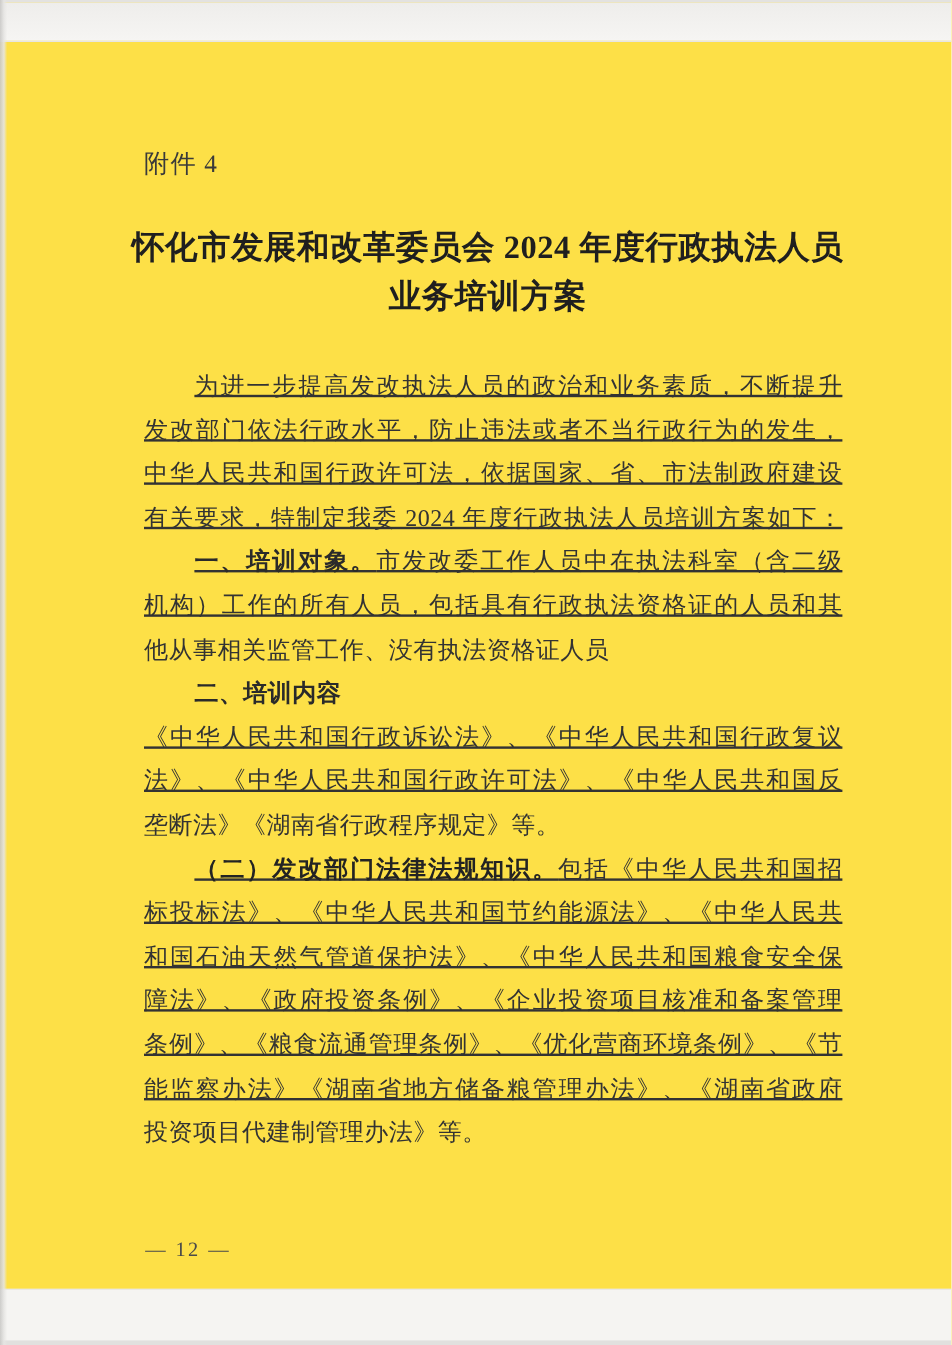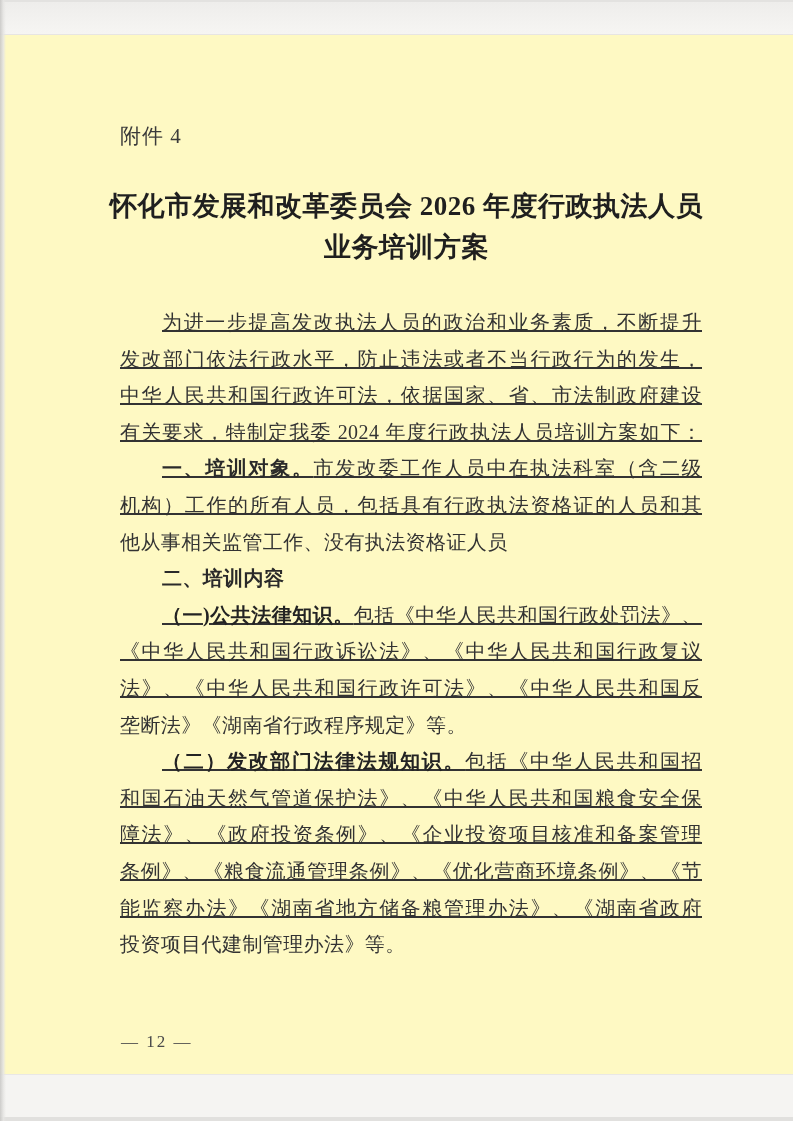--- a/index.html
+++ b/index.html
@@ -4,21 +4,21 @@
 <style>
   html, body {
     margin: 0;
     padding: 0;
     background: #ffffff;
   }
   .page {
     position: relative;
     width: 793px;
     height: 1121px;
-    background: #fef9c3;
+    background: #fde047;
     overflow: hidden;
     font-family: "Liberation Serif", "DejaVu Serif", serif;
     color: #333333;
   }
   
   .scan-top-band {
     position: absolute;
     left: 0; top: 0;
     width: 100%; height: 32px;
     background: linear-gradient(to bottom, #eeedeb, #f6f5f3);
@@ -111,38 +111,38 @@
 
 <div class="page">
 
   <div class="scan-top-band"></div>
   <div class="scan-bottom-band"></div>
   <div class="scan-left-edge"></div>
 
   <div class="attachment-label">附件 4</div>
 
   <div class="doc-title">
-    <div>怀化市发展和改革委员会 2026 年度行政执法人员</div>
+    <div>怀化市发展和改革委员会 2024 年度行政执法人员</div>
     <div>业务培训方案</div>
   </div>
 
   <div class="doc-body">
     <div class="ln ind fill"><span class="kaib"></span><span>为进一步提高发改执法人员的政治和业务素质，不断提升</span></div>
     <div class="ln fill"><span class="kaib"></span><span>发改部门依法行政水平，防止违法或者不当行政行为的发生，</span></div>
     <div class="ln fill"><span class="kaib"></span><span>中华人民共和国行政许可法，依据国家、省、市法制政府建设</span></div>
     <div class="ln fill"><span class="kaib"></span><span>有关要求，特制定我委 2024 年度行政执法人员培训方案如下：</span></div>
     <div class="ln ind fill"><span class="hei">一、培训对象。</span><span>市发改委工作人员中在执法科室（含二级</span></div>
     <div class="ln fill"><span class="kaib"></span><span>机构）工作的所有人员，包括具有行政执法资格证的人员和其</span></div>
     <div class="ln"><span class="kaib"></span><span>他从事相关监管工作、没有执法资格证人员</span></div>
     <div class="ln ind"><span class="hei">二、培训内容</span><span></span></div>
-    <div class="ln ind fill"><span class="kaib">（一)公共法律知识。</span><span>包括《中华人民共和国行政处罚法》、</span></div>
     <div class="ln fill"><span class="kaib"></span><span>《中华人民共和国行政诉讼法》、《中华人民共和国行政复议</span></div>
     <div class="ln fill"><span class="kaib"></span><span>法》、《中华人民共和国行政许可法》、《中华人民共和国反</span></div>
     <div class="ln"><span class="kaib"></span><span>垄断法》《湖南省行政程序规定》等。</span></div>
     <div class="ln ind fill"><span class="kaib">（二）发改部门法律法规知识。</span><span>包括《中华人民共和国招</span></div>
+    <div class="ln fill"><span class="kaib"></span><span>标投标法》、《中华人民共和国节约能源法》、《中华人民共</span></div>
     <div class="ln fill"><span class="kaib"></span><span>和国石油天然气管道保护法》、《中华人民共和国粮食安全保</span></div>
     <div class="ln fill"><span class="kaib"></span><span>障法》、《政府投资条例》、《企业投资项目核准和备案管理</span></div>
     <div class="ln fill"><span class="kaib"></span><span>条例》、《粮食流通管理条例》、《优化营商环境条例》、《节</span></div>
     <div class="ln fill"><span class="kaib"></span><span>能监察办法》《湖南省地方储备粮管理办法》、《湖南省政府</span></div>
     <div class="ln"><span class="kaib"></span><span>投资项目代建制管理办法》等。</span></div>
   </div>
 
   <div class="page-number">— 12 —</div>
 
 </div>

